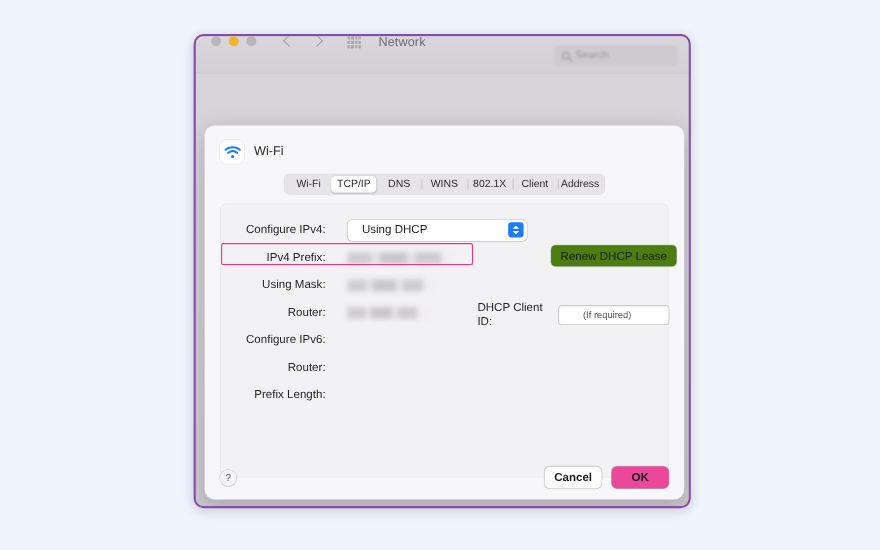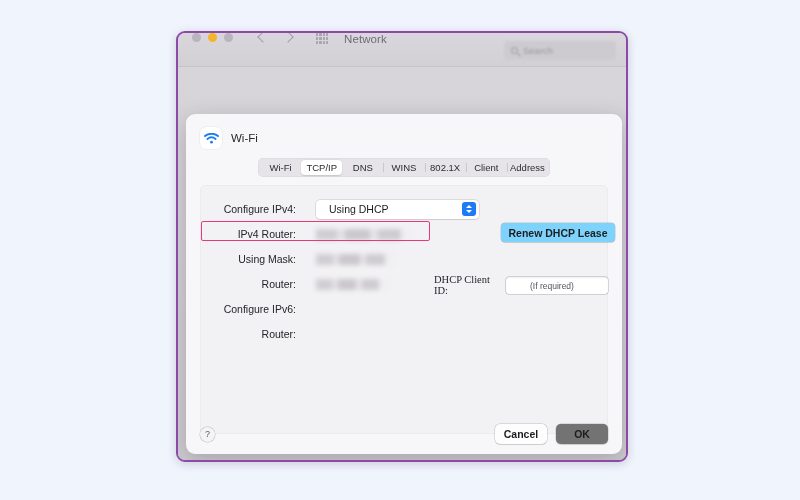--- a/index.html
+++ b/index.html
@@ -221,31 +221,31 @@
     width: 229px; height: 20px;
     border: 1.7px solid #e8387c;
     border-radius: 2px;
     pointer-events: none;
   }
 
   
   #renew-btn {
     position: absolute; left: 301px; top: -1px;
     width: 114px; height: 19px;
-    background: #7dd3fc;
+    background: #4d7c0f;
     border-radius: 4px;
     box-shadow: 0 0 0 .5px rgba(0,0,0,.2), 0 .5px 1px rgba(0,0,0,.07);
     font-size: 10.5px; color: #1d1d20;
-    display: flex; align-items: center; justify-content: center; font-weight: bold;
+    display: flex; align-items: center; justify-content: center;
   }
   #dhcp-row {
     position: absolute; left: 234px; top: 25px;
     display: flex; align-items: center;
   }
-  #dhcp-label { font-size: 10.5px; color: #25252a; margin-right: 6px; font-family: Liberation Serif, serif; }
+  #dhcp-label { font-size: 10.5px; color: #25252a; margin-right: 6px; }
   #dhcp-input {
     width: 111px; height: 17px;
     background: #ffffff;
     border-radius: 3px;
     box-shadow: 0 0 0 .5px rgba(0,0,0,.28), inset 0 1px 1.5px rgba(0,0,0,.07);
   }
   #dhcp-hint {
     position: absolute; left: 330px; top: 32px;
     font-size: 8.5px; color: #55555a;
   }
@@ -267,21 +267,21 @@
   }
   #footer-actions { margin-left: auto; display: flex; gap: 9px; }
   .sbtn {
     width: 52px; height: 20px;
     border-radius: 5px;
     background: #fdfdfd;
     box-shadow: 0 0 0 .5px rgba(0,0,0,.2), 0 .5px 1px rgba(0,0,0,.08);
     font-size: 10.5px; color: #1c1c1e;
     display: flex; align-items: center; justify-content: center; font-weight: bold;
   }
-  .sbtn.primary { background: #737373; }
+  .sbtn.primary { background: #ec4899; }
 </style>
 </head>
 <body>
 
 <div id="window">
 
   <div id="toolbar">
     <div class="lights">
       <span class="light close"></span>
       <span class="light min"></span>
@@ -349,21 +349,21 @@
           <div class="popup">
             <span>Using DHCP</span>
             <span class="stepper">
               <i class="ar up"></i>
                 <i class="ar down"></i>
             </span>
           </div>
         </div>
 
         <div class="row">
-          <div class="lbl">IPv4 Router:</div>
+          <div class="lbl">IPv4 Prefix:</div>
           <div class="redacted w1"></div>
           <div id="ipv4-highlight"></div>
           <div id="renew-btn">Renew DHCP Lease</div>
         </div>
 
         <div class="row">
           <div class="lbl">Using Mask:</div>
           <div class="redacted w2"></div>
           <div id="dhcp-row">
             <span id="dhcp-label">DHCP Client ID:</span>
@@ -380,20 +380,24 @@
         <div class="row" style="">
           <div class="lbl">Configure IPv6:</div>
         </div>
 
         <div class="row">
           <div class="lbl">Router:</div>
           <div></div>
         </div>
 
 
+        <div class="row">
+          <div class="lbl">Prefix Length:</div>
+          <div></div>
+        </div>
 
       </div>
 
       <div id="sheet-footer">
         <div id="help-btn">?</div>
         <div id="footer-actions">
           <div class="sbtn">Cancel</div>
           <div class="sbtn primary">OK</div>
         </div>
       </div>

